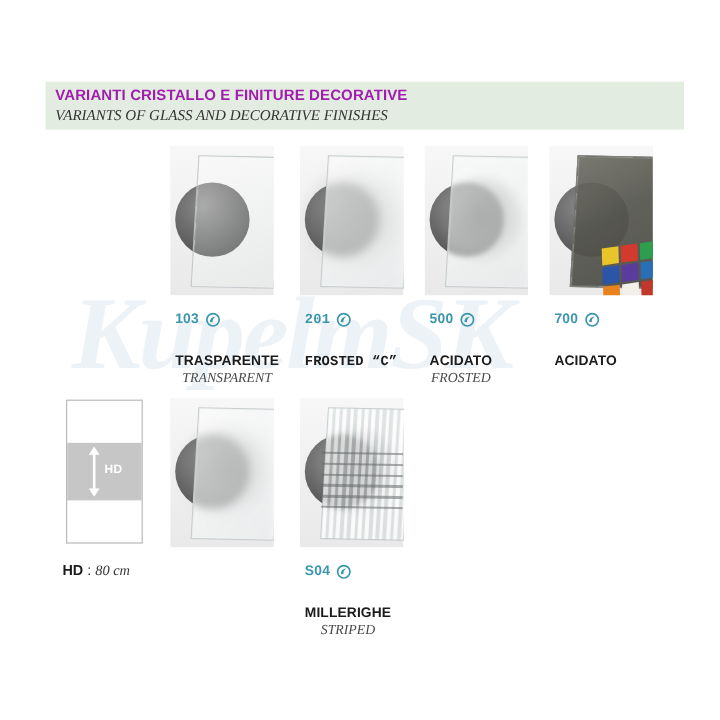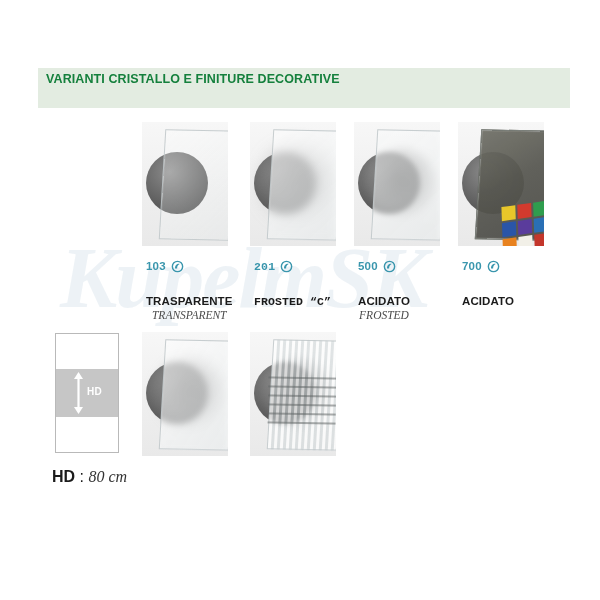--- a/index.html
+++ b/index.html
@@ -35,21 +35,21 @@
     width:532px;height:40px;
     background:#e3ece1;
     z-index:2;
   }
   .header-title{
     position:absolute;
     left:8px;top:4px;
     font-size:12.5px;
     font-weight:700;
     letter-spacing:.1px;
-    color:#15803d;
+    color:#a21caf;
     white-space:nowrap;
   }
   .header-sub{
     position:absolute;
     left:8px;top:21px;
     font-family:"Liberation Serif", serif;
     font-style:italic;
     font-size:12.5px;
     color:#333333;
     white-space:nowrap;
@@ -187,39 +187,40 @@
     width:11px;height:42px;
   }
   .hd-text{
     position:absolute;
     left:31px;top:52px;
     font-size:10px;font-weight:700;color:#ffffff;letter-spacing:.3px;
   }
   .hd-caption{
     position:absolute;
     left:52px;top:468px;
-    font-size:16px;color:#1b1b1b;
+    font-size:12px;color:#1b1b1b;
     white-space:nowrap;
     z-index:4;
   }
   .hd-caption b{font-weight:700;}
   .hd-caption i{
     font-family:"Liberation Serif", serif;
     font-style:italic;color:#333;
   }
 </style>
 </head>
 <body>
 
 <div class="page">
 
   <div class="watermark">KupelmSK</div>
 
   <div class="header-band">
     <div class="header-title">VARIANTI CRISTALLO E FINITURE DECORATIVE</div>
+    <div class="header-sub">VARIANTS OF GLASS AND DECORATIVE FINISHES</div>
   </div>
 
   <div class="tile" style="left:142px;top:122px;">
     <div class="bg"></div>
     <div class="sphere"></div>
     <div class="glass clear"></div>
   </div>
 
   <div class="tile" style="left:250px;top:122px;">
     <div class="bg"></div>
@@ -323,14 +324,25 @@
 
   <div class="tile" style="left:250px;top:332px;">
     <div class="bg"></div>
     <div class="sphere"></div>
     <div class="halo tight"></div>
     <div class="glass striped"></div>
     <div class="bands"></div>
   </div>
 
 
+  <div class="label" style="left:254px;top:469px;">
+    <div class="code-row">
+      <span class="code">S04</span>
+      <svg class="drop-icon" viewBox="0 0 24 24">
+        <circle cx="12" cy="12" r="9.5" fill="none" stroke="#3a96ad" stroke-width="2.6"></circle>
+        <path d="M7.5 15.5 C7 10.5 11 6.5 16 7.2 C13 8.5 11 11.5 11.3 15.8 Z" fill="#3a96ad"></path>
+      </svg>
+    </div>
+    <div class="name">MILLERIGHE</div>
+    <div class="name-en">STRIPED</div>
+  </div>
 
 </div>
 
 </body></html>

